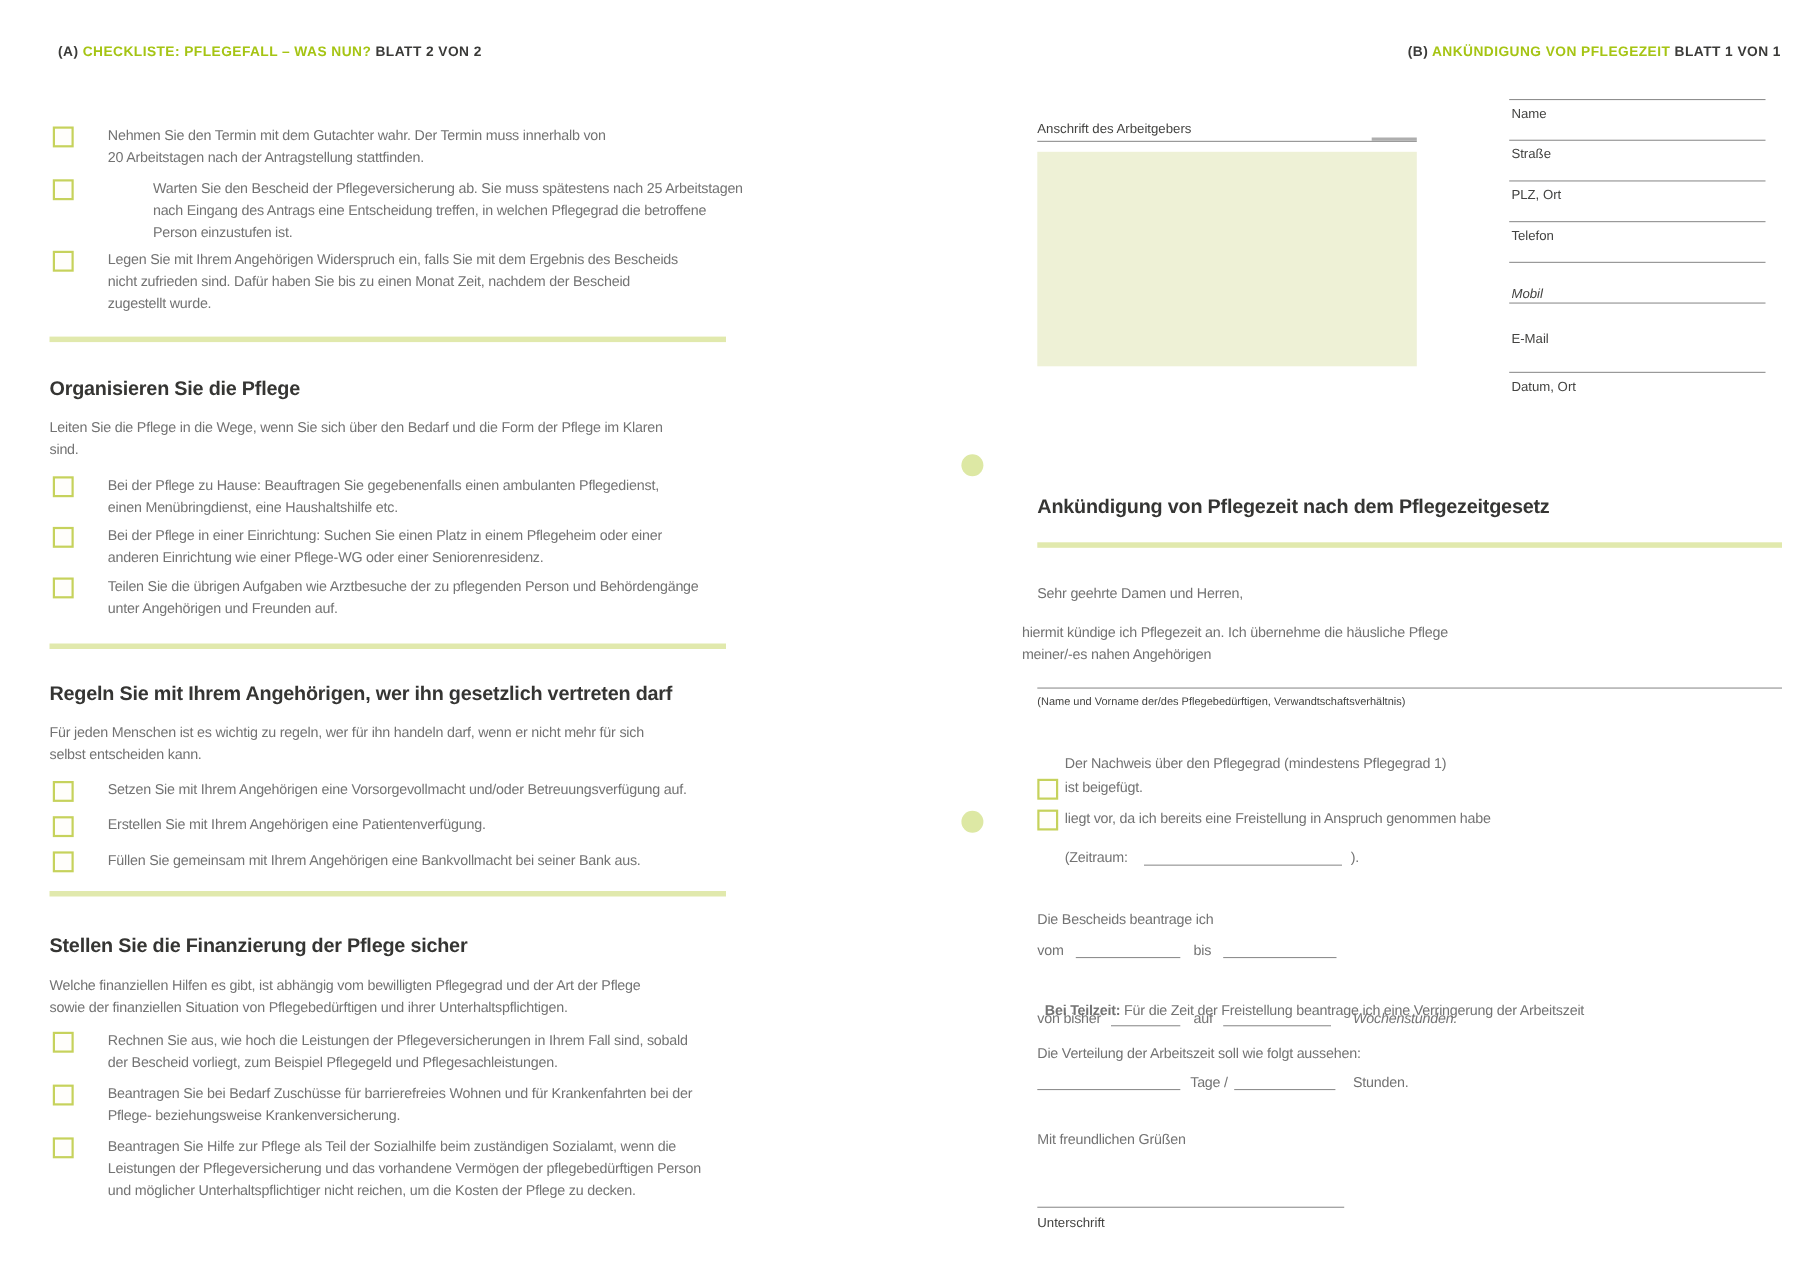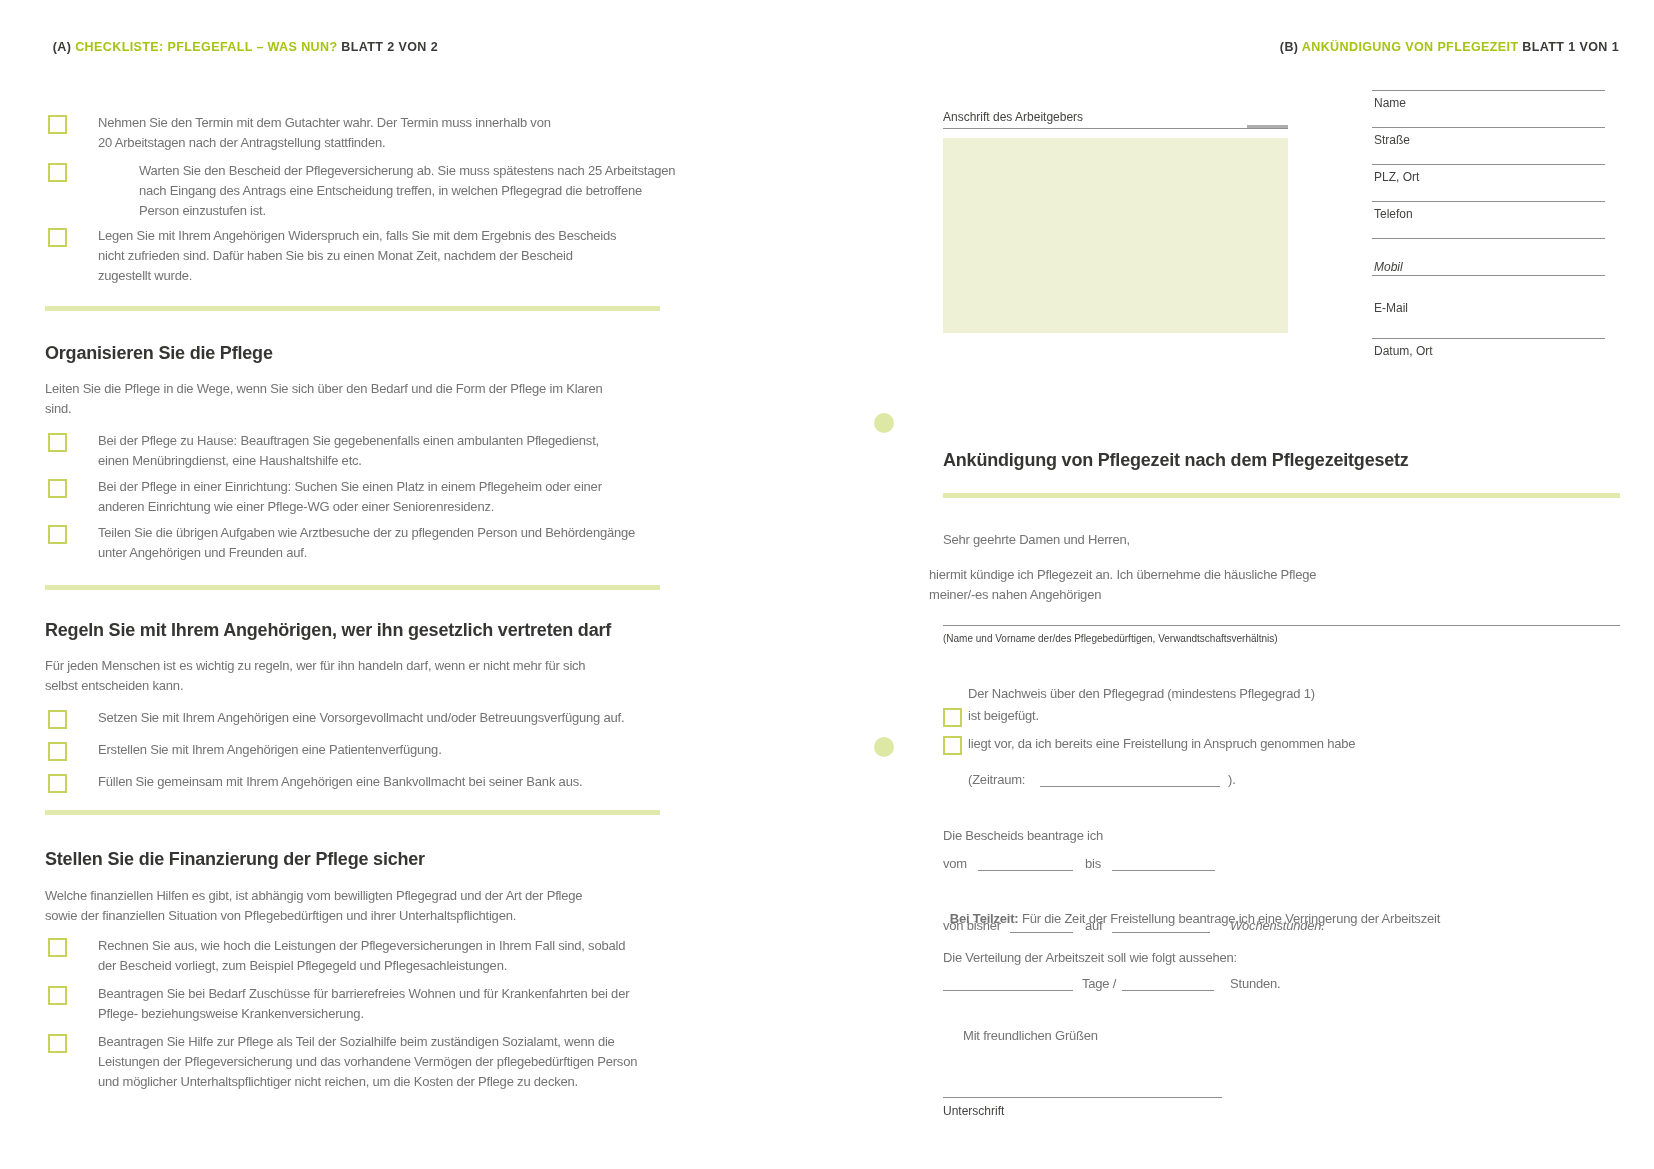--- a/index.html
+++ b/index.html
@@ -160,16 +160,16 @@
 <div class="wline" style="left:1112px;top:932px;width:98px;"></div>
 <div class="abs t" style="left:1230px;top:916px;font-style:italic;">Wochenstunden.</div>
 
 <div class="abs t" style="left:943px;top:948px;">Die Verteilung der Arbeitszeit soll wie folgt aussehen:</div>
 
 <div class="wline" style="left:943px;top:990px;width:130px;"></div>
 <div class="abs t" style="left:1082px;top:974px;">Tage /</div>
 <div class="wline" style="left:1122px;top:990px;width:92px;"></div>
 <div class="abs t" style="left:1230px;top:974px;">Stunden.</div>
 
-<div class="abs t" style="left:943px;top:1026px;margin-left:20px;">Mit freundlichen Grüßen</div>
+<div class="abs t" style="left:943px;top:1026px;">Mit freundlichen Grüßen</div>
 
 <div class="wline" style="left:943px;top:1097px;width:279px;"></div>
 <div class="abs flabel" style="left:943px;top:1104px;">Unterschrift</div>
 
 </body></html>

